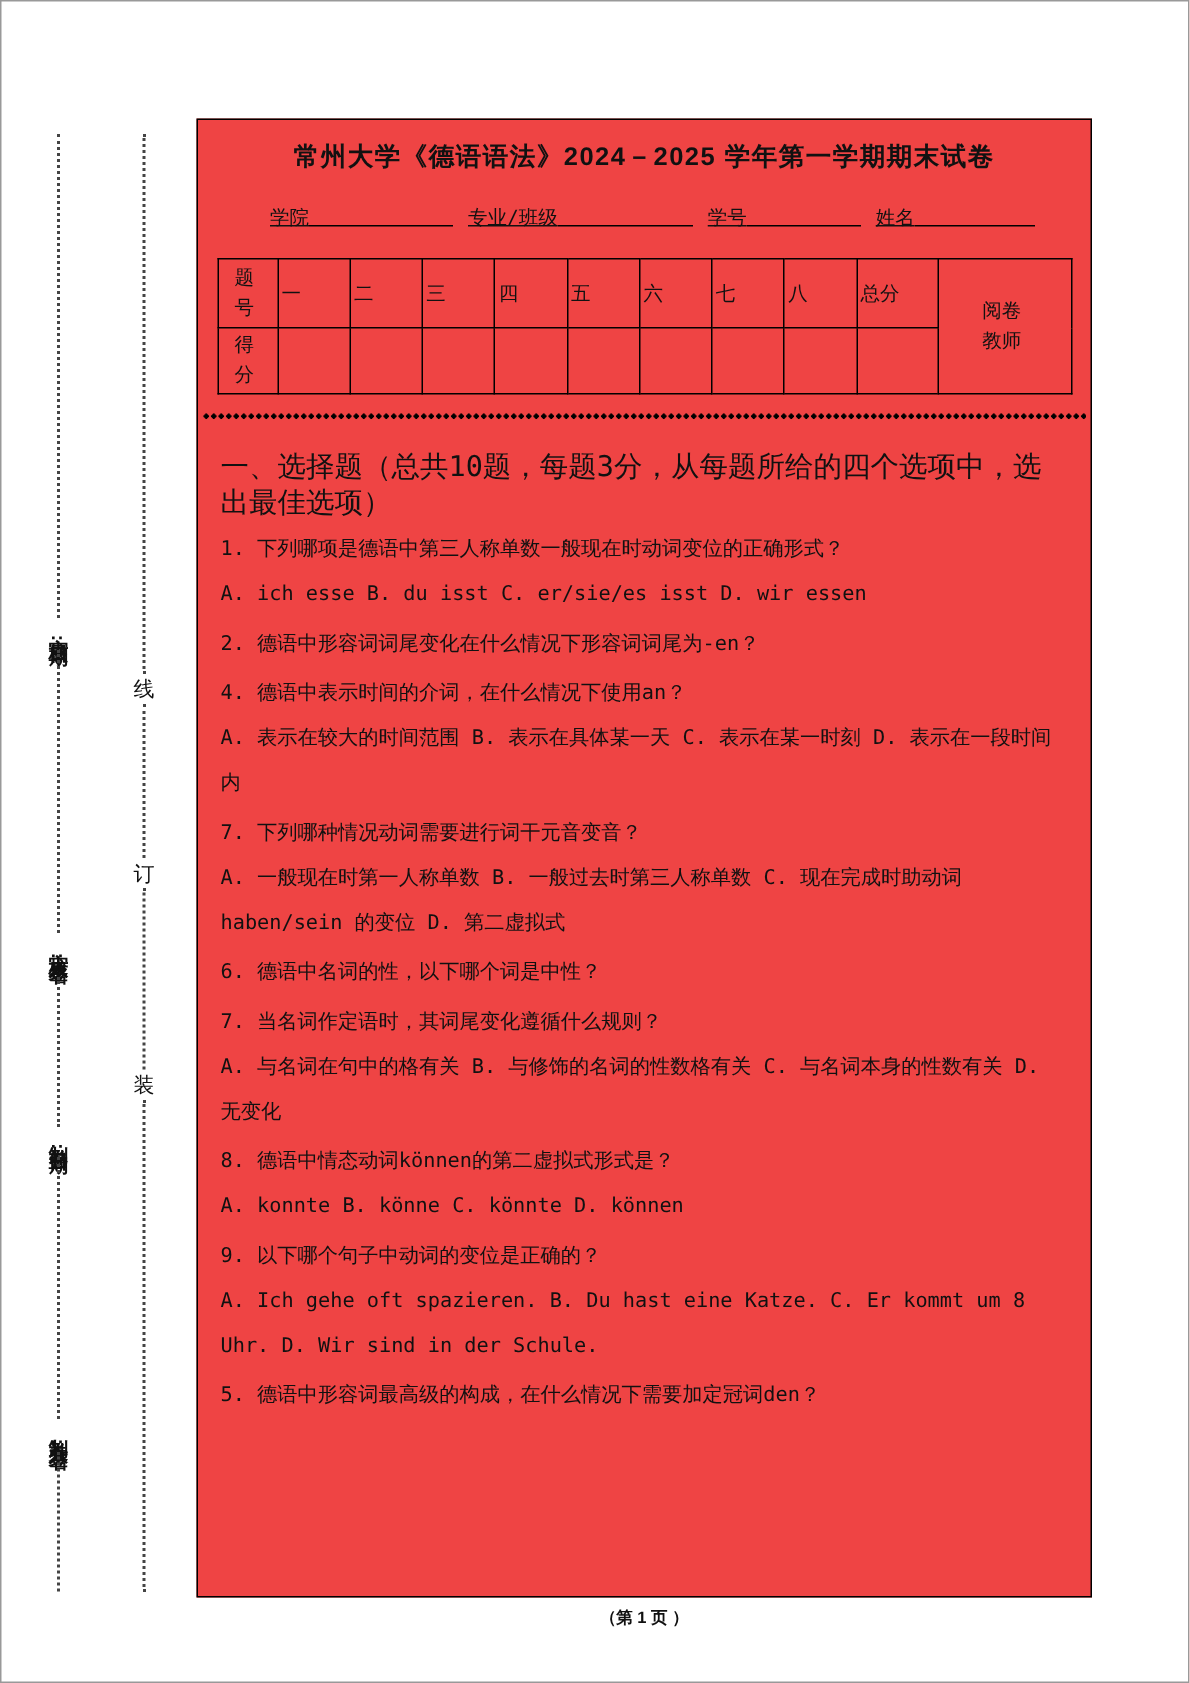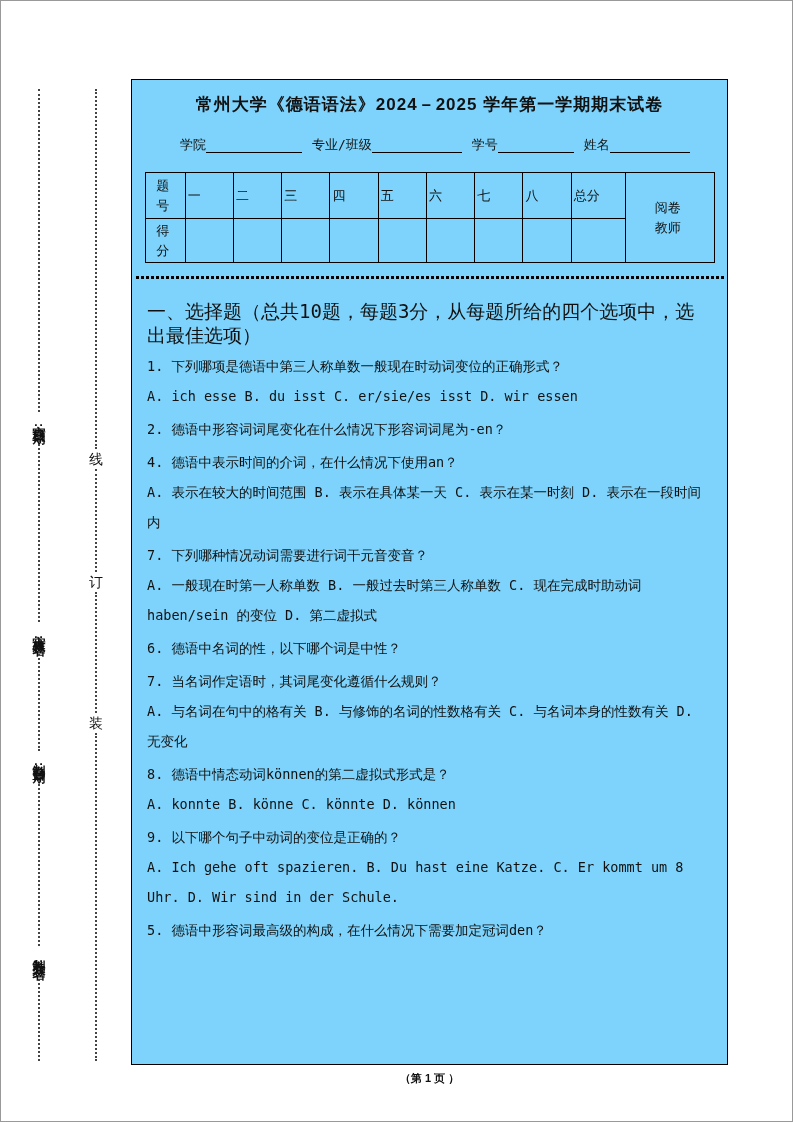--- a/index.html
+++ b/index.html
@@ -50,39 +50,39 @@
   }
 
   
   .exam-box {
     position: absolute;
     left: 130px;
     top: 78px;
     width: 597px;
     height: 986px;
     border: 1.5px solid #000;
-    background: #7dd3fc;
+    background: #ef4444;
   }
   .exam-title {
     margin-top: 13px;
     text-align: center;
     font-family: "Liberation Sans", "DejaVu Sans", sans-serif;
     font-weight: 700;
     font-size: 17px;
     letter-spacing: 1px;
   }
 
   .info-row {
     margin: 20px 24px 0 48px;
     display: flex;
     align-items: flex-end;
     font-size: 13px;
     gap: 10px;
   }
-  .field { display: flex; align-items: center; }
+  .field { display: flex; align-items: flex-start; text-decoration: underline; }
   .field-label { white-space: nowrap; padding-bottom: 1px; }
   .field-line {
     display: inline-block;
     border-bottom: 1px solid #000;
     height: 15px;
   }
   .field:nth-of-type(1) .field-line { width: 96px; }
   .field:nth-of-type(2) .field-line { width: 90px; }
   .field:nth-of-type(3) .field-line { width: 76px; }
   .field:nth-of-type(4) .field-line { width: 80px; }

